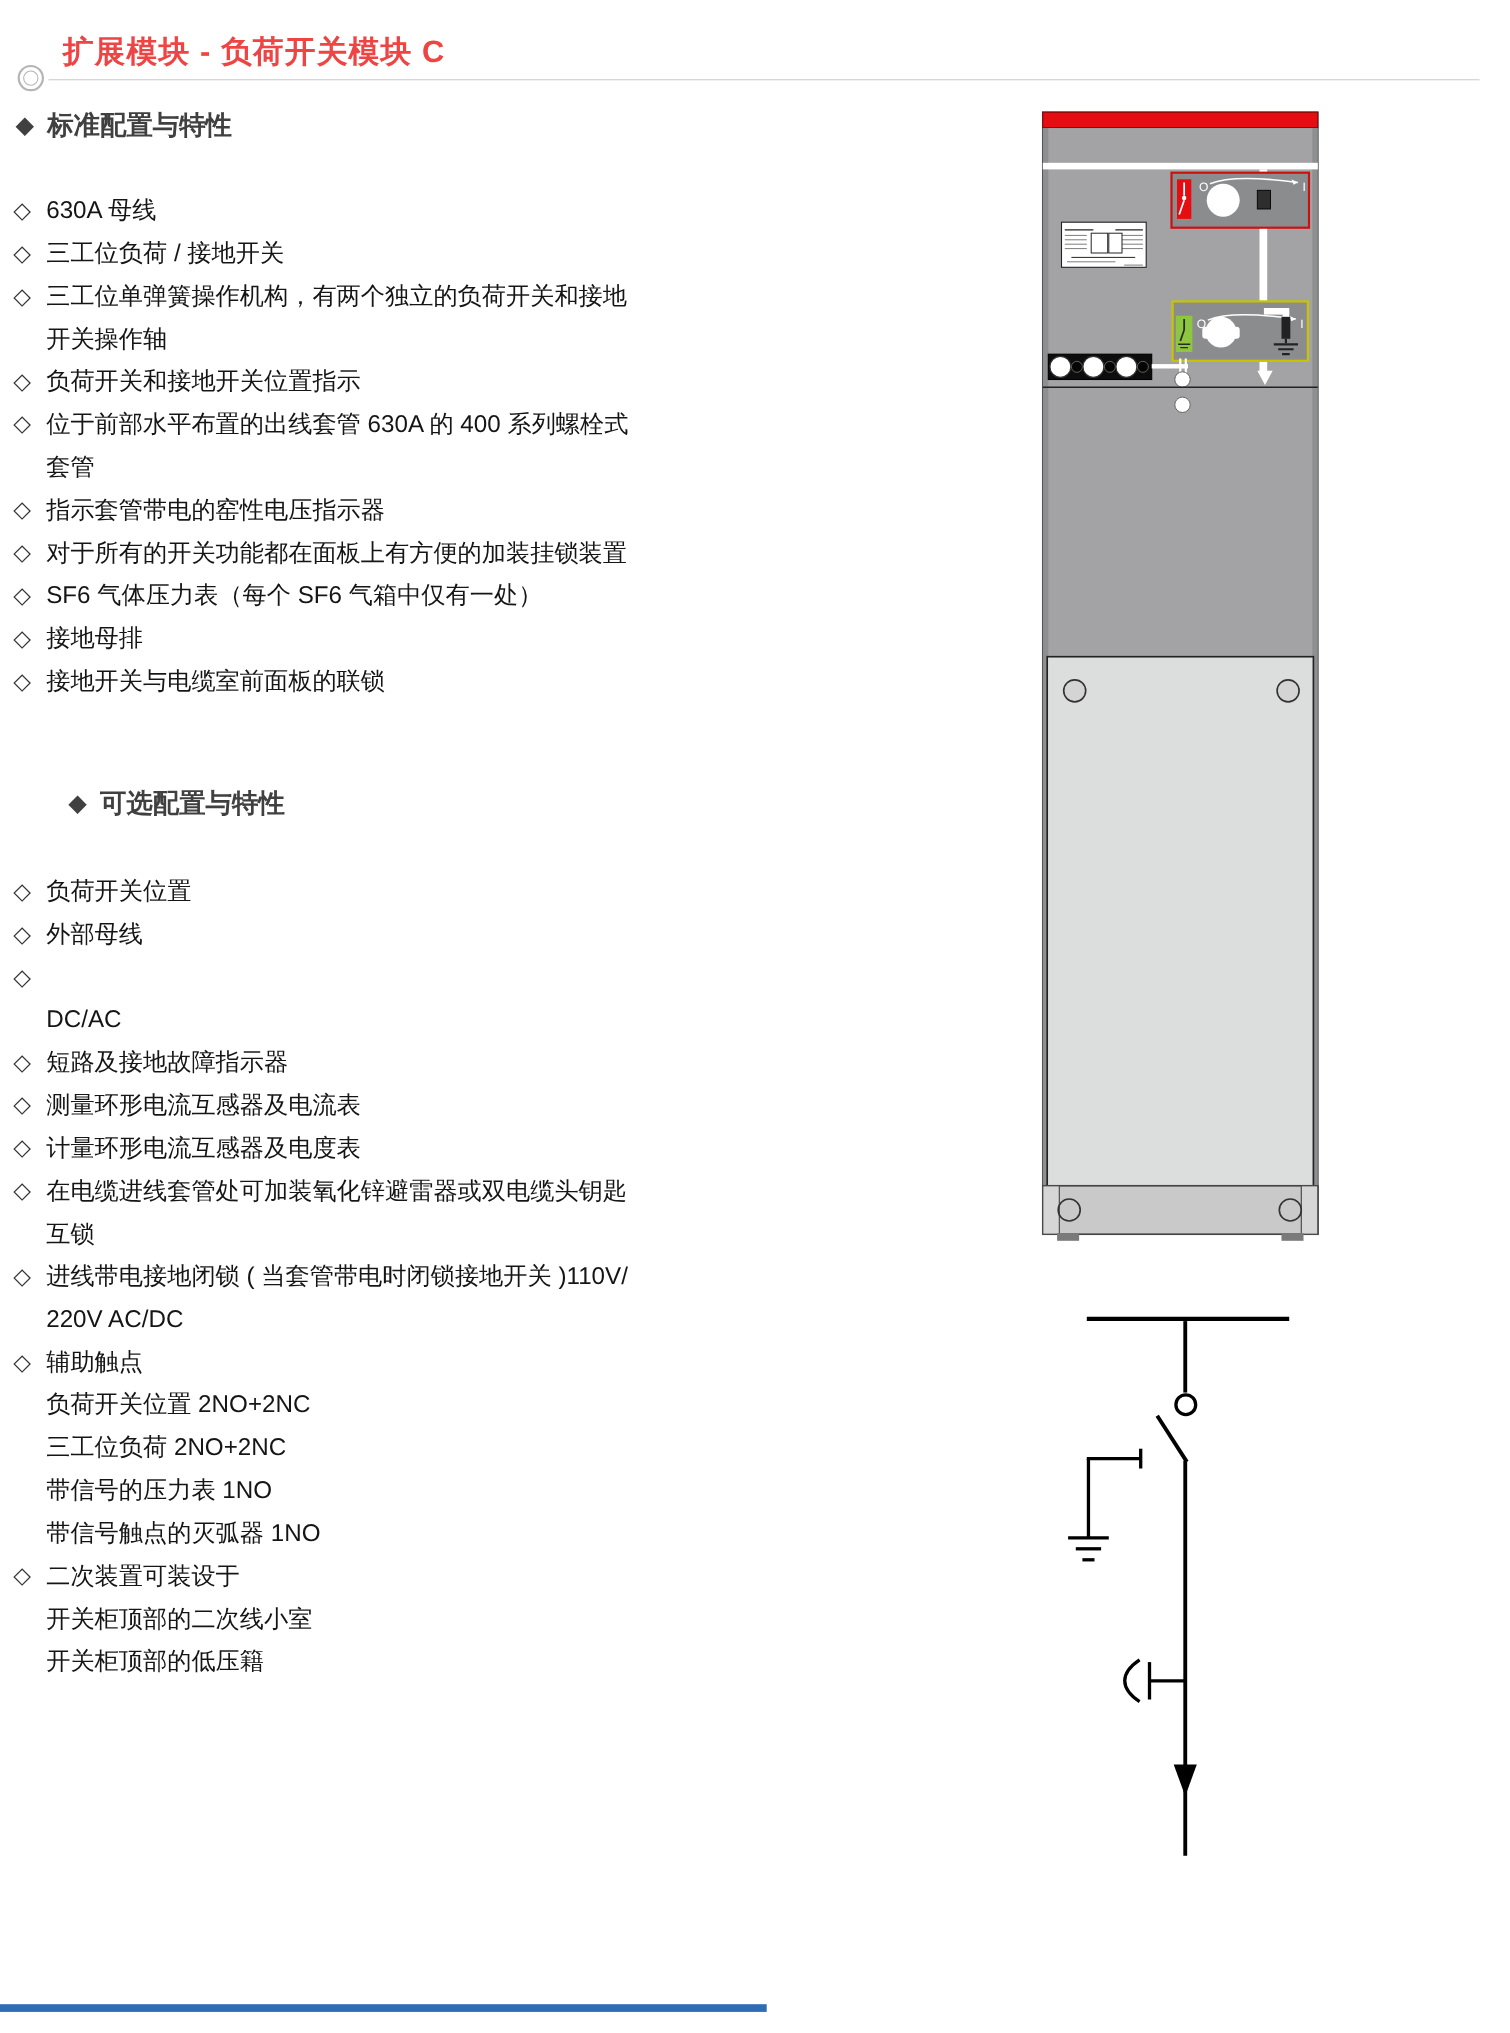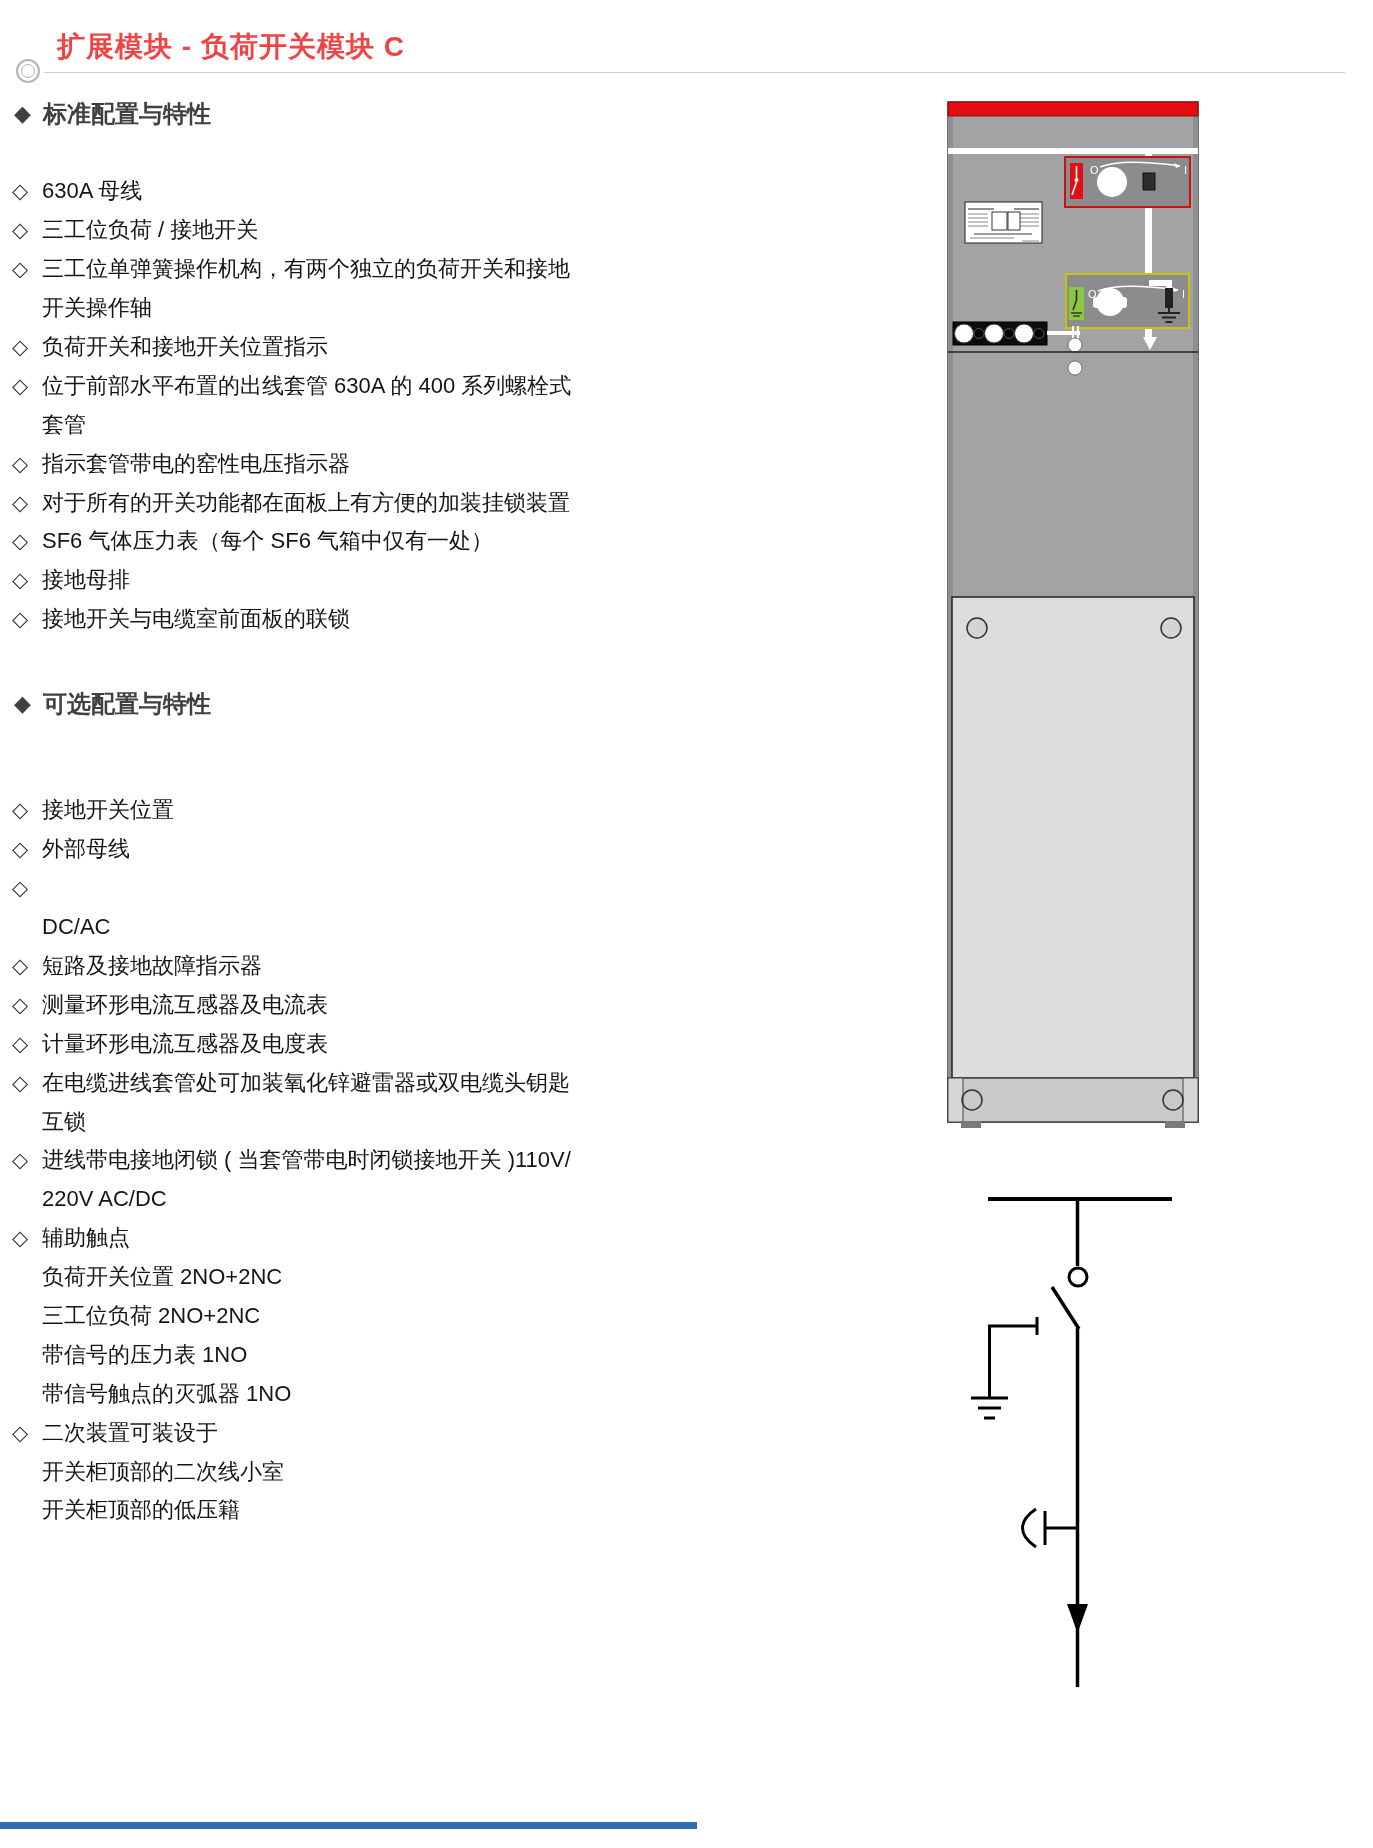--- a/index.html
+++ b/index.html
@@ -94,27 +94,27 @@
     <div class="f-line">
       <span class="bullet">◇</span>
       <span>接地母排</span>
     </div>
     <div class="f-line">
       <span class="bullet">◇</span>
       <span>接地开关与电缆室前面板的联锁</span>
     </div>
   </div>
 
-<div class="section-heading" style="top:688px;">
+<div class="section-heading" style="top:714px;margin-left:48px;">
   <span class="diamond">◆</span><span>可选配置与特性</span>
 </div>
 <div class="feature-list" style="top:791px;" id="list1">
     <div class="f-line">
       <span class="bullet">◇</span>
-      <span>接地开关位置</span>
+      <span>负荷开关位置</span>
     </div>
     <div class="f-line">
       <span class="bullet">◇</span>
       <span>外部母线</span>
     </div>
     <div class="f-line">
       <span class="bullet">◇</span>
     </div>
     <div class="f-line">
       <span class="bullet"></span>

